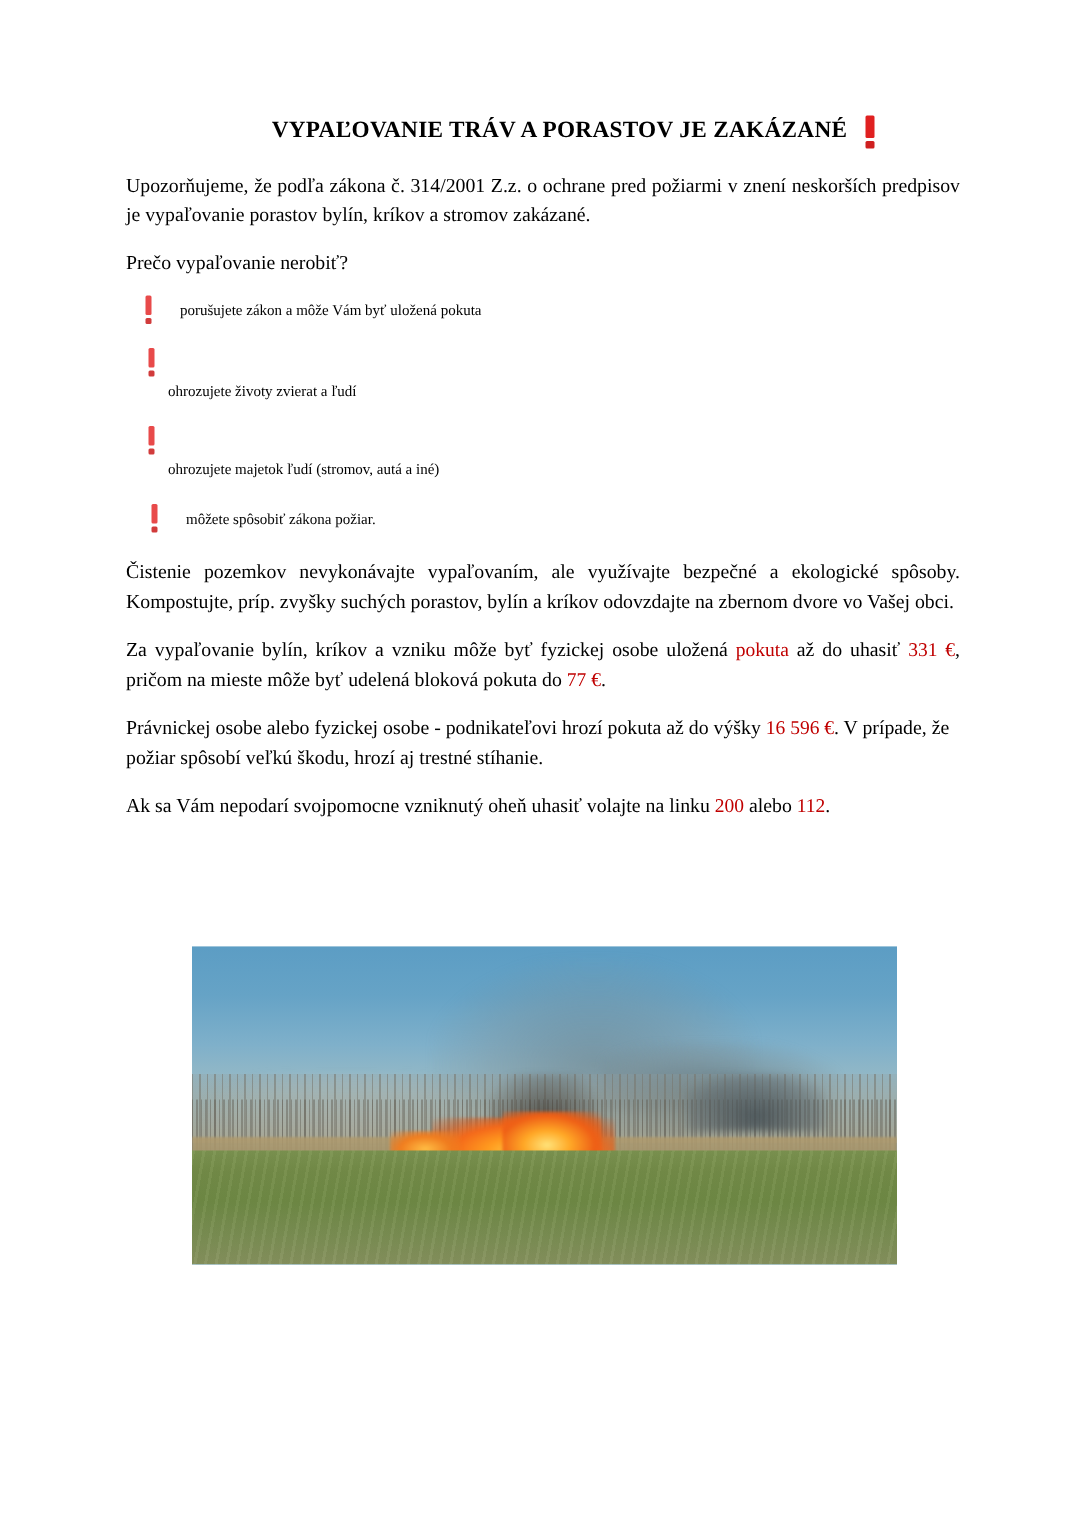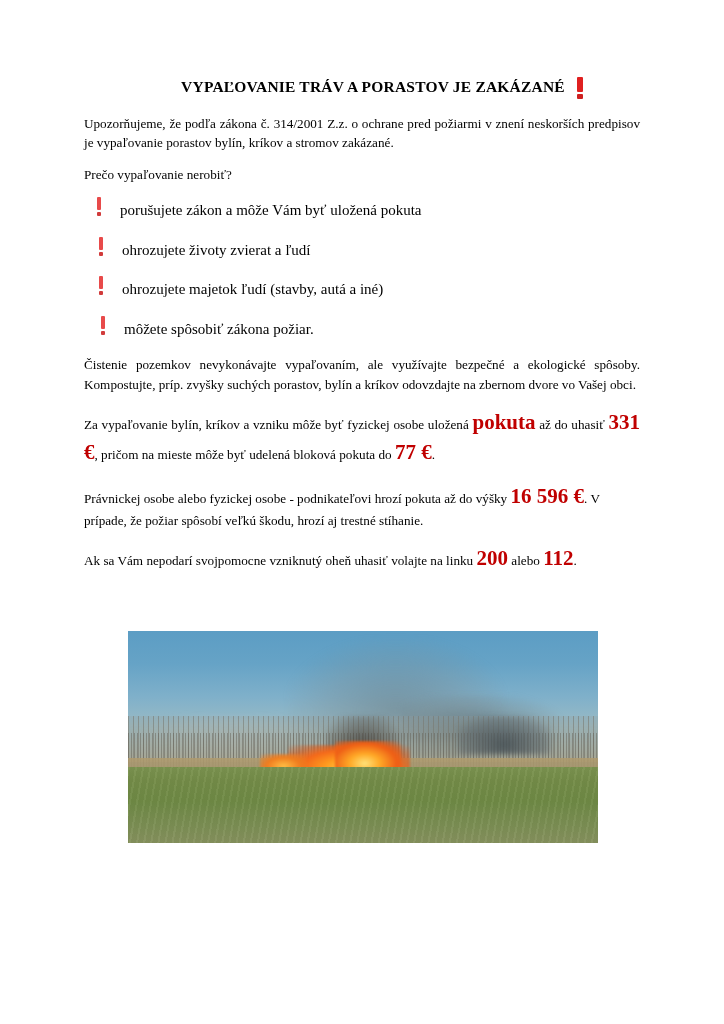--- a/index.html
+++ b/index.html
@@ -115,30 +115,30 @@
     list-style: none;
   }
   .bullets li {
     display: flex;
     align-items: flex-start;
     margin: 0 0 16px 0;
     padding-left: 10px;
   }
   .bullets li .btext {
     margin-left: 16px;
-    font-size: 15px;
+    font-size: 10px;
     line-height: 1.3;
     padding-top: 4px;
   }
-  .bullets li.ind1 { padding-left: 12px; }
+  .bullets li.ind1 { padding-left: 12px; flex-direction: column; }
   .bullets li.ind2 { padding-left: 14px; }
   .red-lg {
     color: #c00000;
-    font-weight: bold;
-    font-size: 21px;
+    font-weight: normal;
+    font-size: 13px;
   }
 
   
   .photo-wrap {
     position: absolute;
     left: 128px;
     top: 631px;
     width: 470px;
     height: 212px;
   }
@@ -347,21 +347,21 @@
           <span class="bar"></span>
           <span class="dot"></span>
         </span>
         <span class="btext">ohrozujete životy zvierat a ľudí</span>
       </li>
       <li class="ind1">
         <span class="excl-sm">
           <span class="bar"></span>
           <span class="dot"></span>
         </span>
-        <span class="btext">ohrozujete majetok ľudí (stavby, autá a iné)</span>
+        <span class="btext">ohrozujete majetok ľudí (stromov, autá a iné)</span>
       </li>
       <li class="ind2">
         <span class="excl-sm">
           <span class="bar"></span>
           <span class="dot"></span>
         </span>
         <span class="btext">môžete spôsobiť zákona požiar.</span>
       </li>
     </ul>
 

